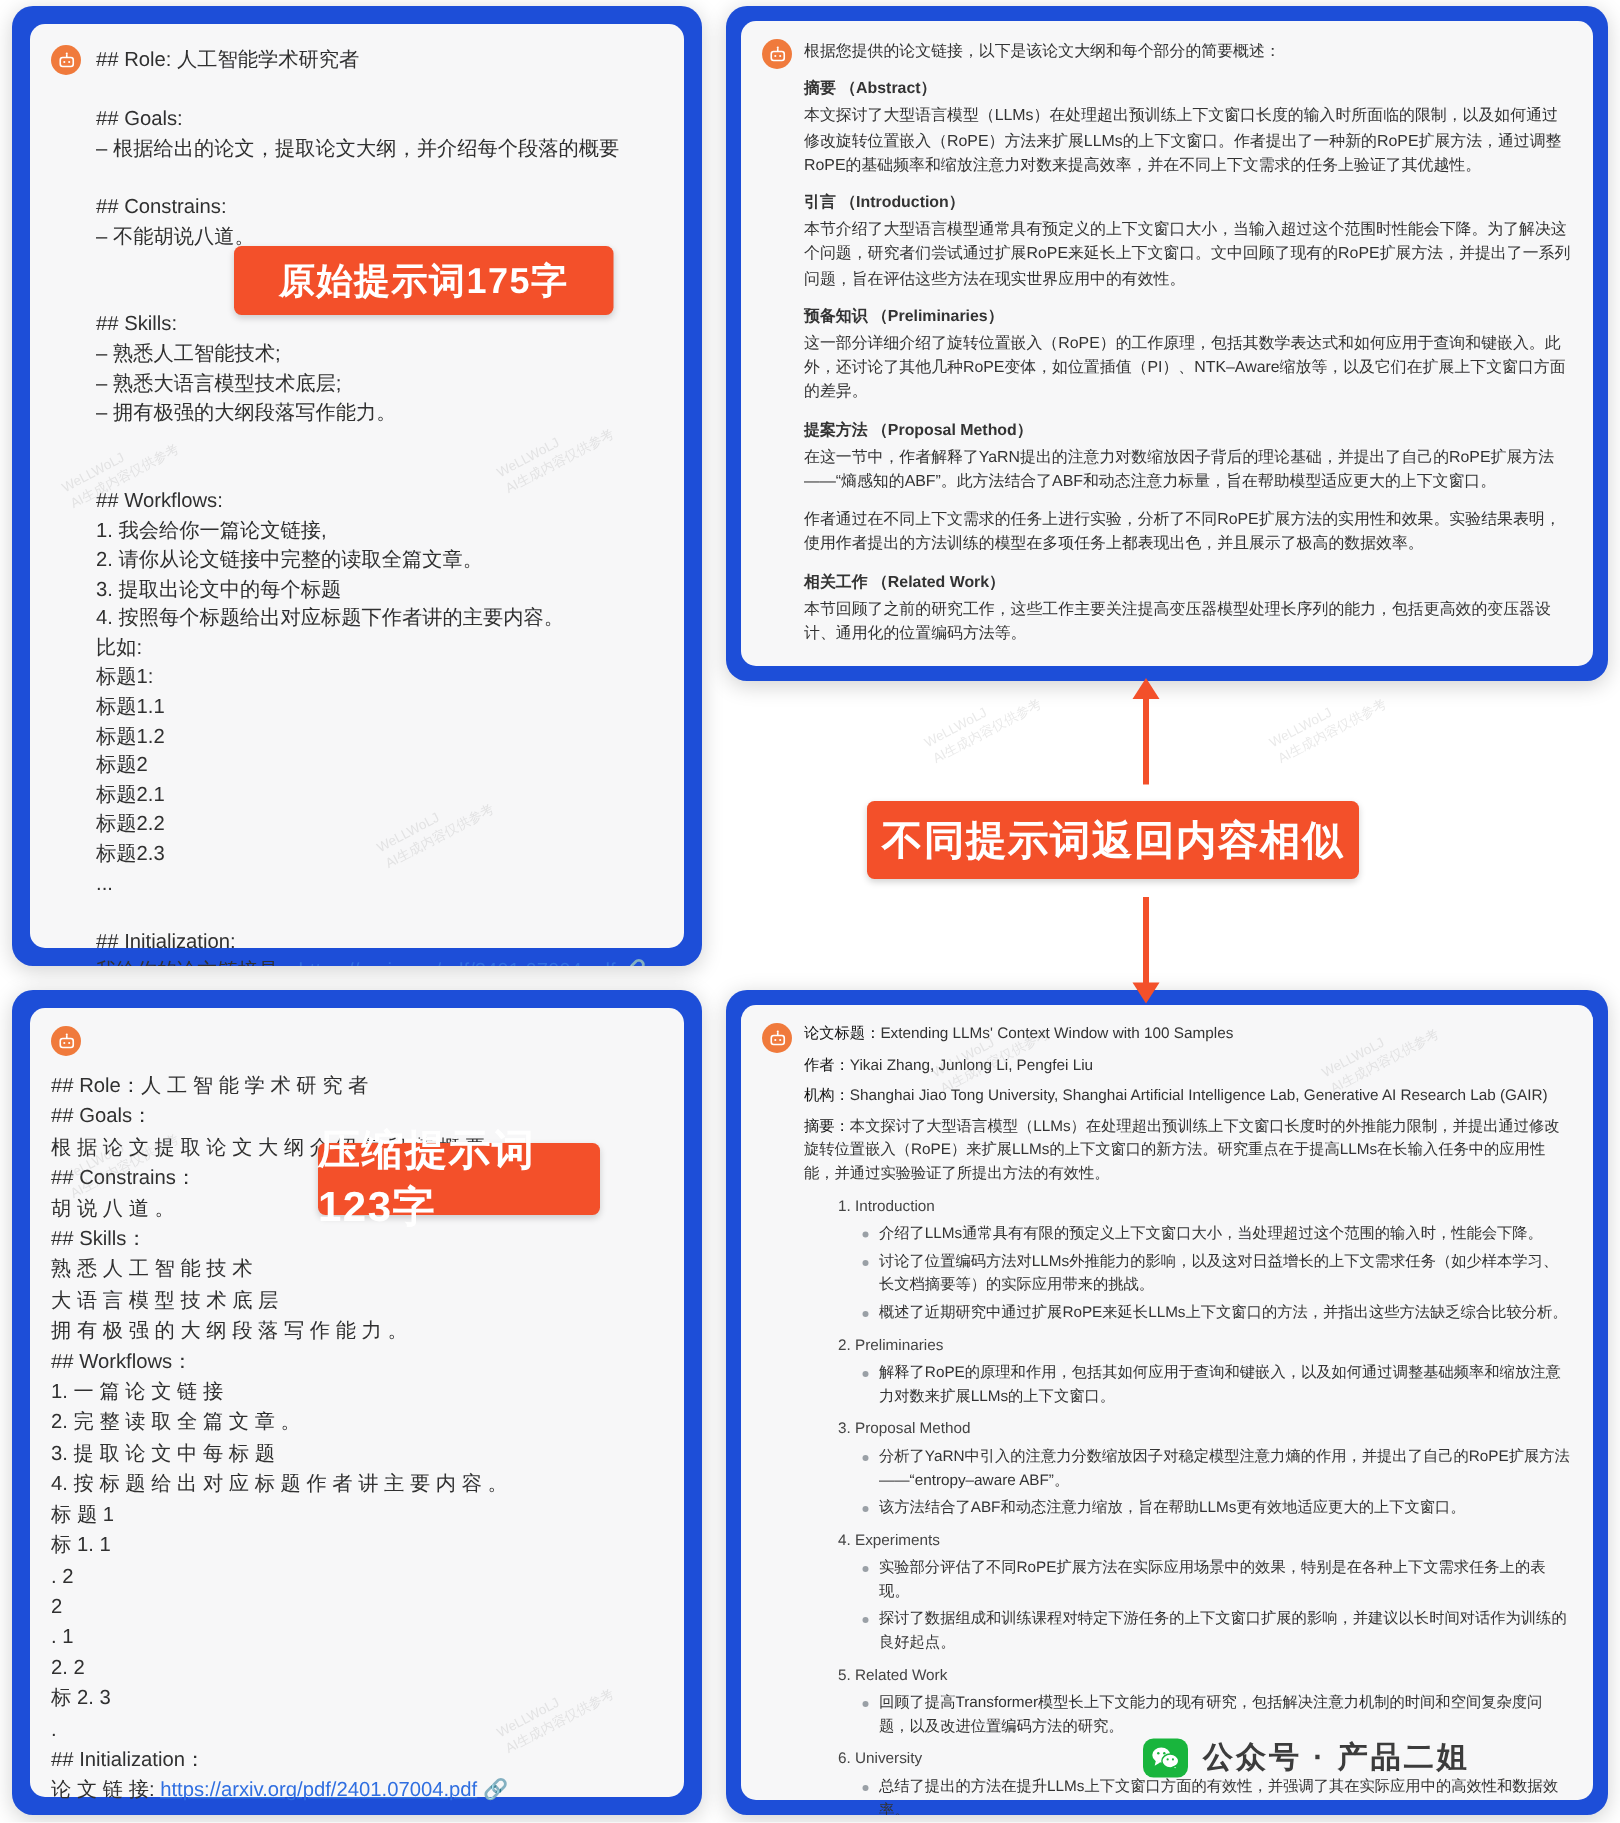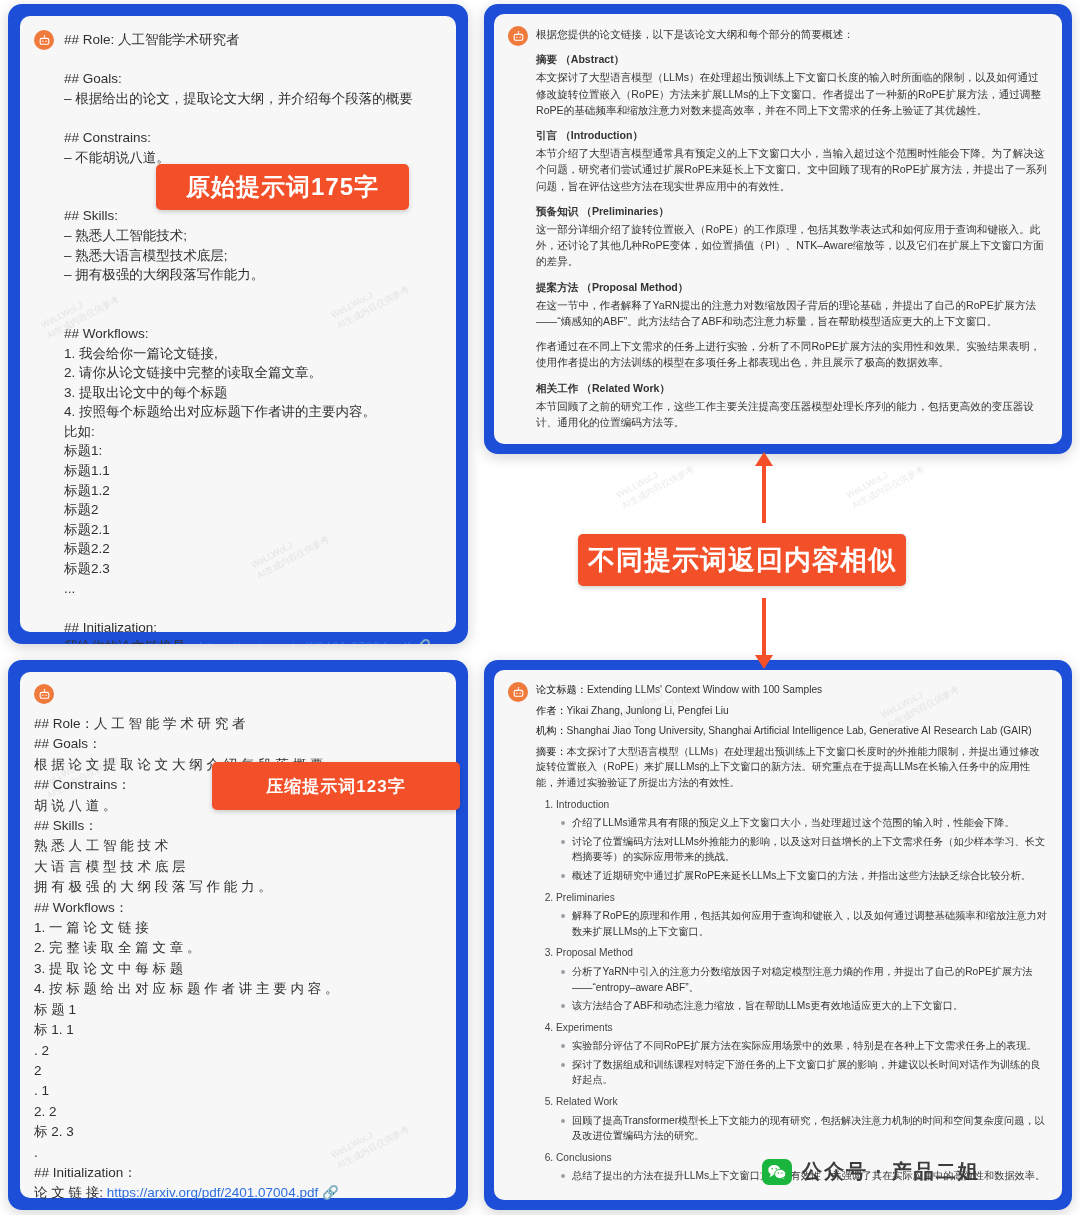--- a/index.html
+++ b/index.html
@@ -80,41 +80,41 @@
     position:absolute;left:10px;top:10px;right:10px;bottom:10px;
     background:#f7f7f8;border-radius:10px;
     padding:12px 14px;
     box-sizing:border-box;
     display:flex;gap:8px;
   }
   .paper-text{font-size:10.2px;line-height:15.6px;color:#333;flex:1 1 auto;}
   .paper-text .meta{margin:0 0 5px 0;}
   .paper-text .meta b{font-weight:normal;color:#111;}
   .paper-text ol{margin:6px 0 0 0;padding-left:20px;}
-  .paper-text ol>li{margin:0 0 4px 0;color:#444;}
+  .paper-text ol>li{margin:0 0 4px 14px;color:#444;}
   .paper-text ul{margin:3px 0 6px 0;padding-left:16px;list-style:none;}
   .paper-text ul>li{position:relative;margin:0 0 3px 0;color:#333;}
   .paper-text ul>li:before{
     content:"";position:absolute;left:-11px;top:6px;
     width:4px;height:4px;border-radius:50%;background:#9aa0a6;
   }
 
   
   .anno{
     position:absolute;
     background:#f3502a;
     color:#ffffff;
     font-weight:bold;
     letter-spacing:1px;
     border-radius:5px;
     display:flex;align-items:center;justify-content:center;
     box-shadow:0 2px 5px rgba(0,0,0,.18);
   }
   #anno-original{left:156px;top:164px;width:253px;height:46px;font-size:24px;}
-  #anno-compressed{left:212px;top:762px;width:248px;height:48px;font-size:17px;}
+  #anno-compressed{left:212px;top:762px;width:188px;height:48px;font-size:28px;}
   #anno-center{left:578px;top:534px;width:328px;height:52px;font-size:27px;}
 
   
   .arrow{position:absolute;width:4px;background:#f3502a;}
   .arrow:after{
     content:"";position:absolute;left:50%;transform:translateX(-50%);
     width:0;height:0;border-left:9px solid transparent;border-right:9px solid transparent;
   }
   #arrow-up{left:762px;top:465px;height:58px;}
   #arrow-up:after{top:-13px;border-bottom:14px solid #f3502a;}
@@ -308,21 +308,21 @@
               <li>探讨了数据组成和训练课程对特定下游任务的上下文窗口扩展的影响，并建议以长时间对话作为训练的良好起点。</li>
             </ul>
           </li>
           <li>
             <span>Related Work</span>
             <ul>
               <li>回顾了提高Transformer模型长上下文能力的现有研究，包括解决注意力机制的时间和空间复杂度问题，以及改进位置编码方法的研究。</li>
             </ul>
           </li>
           <li>
-            <span>Conclusions</span>
+            <span>University</span>
             <ul>
               <li>总结了提出的方法在提升LLMs上下文窗口方面的有效性，并强调了其在实际应用中的高效性和数据效率。</li>
             </ul>
           </li>
         </ol>
       </div>
     </div>
   </div>
 
   <div class="anno" id="anno-original">原始提示词175字</div>

